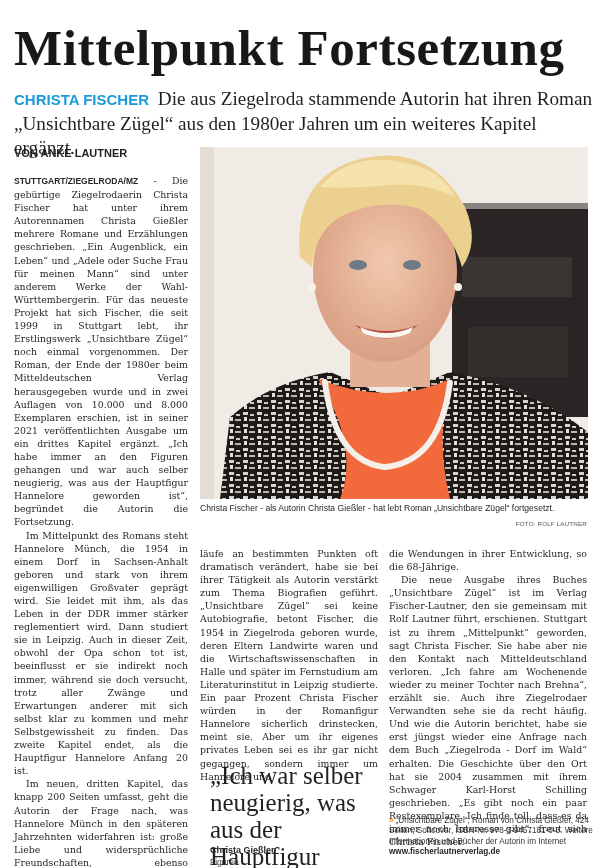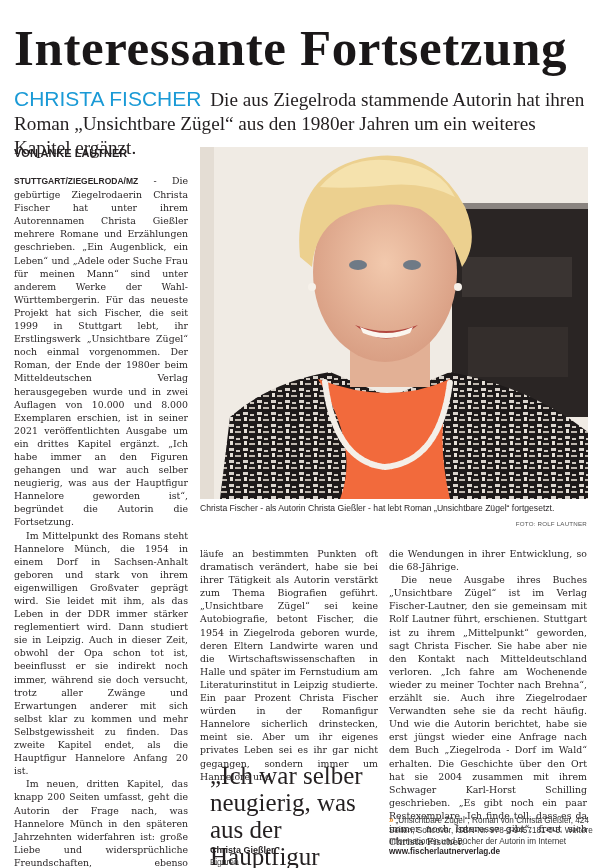--- a/index.html
+++ b/index.html
@@ -9,22 +9,22 @@
   .headline {
     position: absolute; left: 14px; top: 20px; width: 580px;
     font-family: "Liberation Serif", serif; font-weight: bold;
     font-size: 51px; line-height: 56px; letter-spacing: 0.6px; color: #1a1718;
   }
   .teaser {
     position: absolute; left: 14px; top: 87px; width: 580px;
     font-family: "Liberation Serif", serif; font-size: 19.2px; line-height: 24px; color: #231f20;
   }
   .kicker {
-    font-family: "Liberation Sans", sans-serif; font-weight: normal;
-    font-size: 21px; color: #1a9ad6; letter-spacing: 0; margin-right: 4px;
+    font-family: "Liberation Sans", sans-serif; font-weight: bold;
+    font-size: 15px; color: #1a9ad6; letter-spacing: 0; margin-right: 4px;
   }
   .byline {
     position: absolute; left: 14px; top: 147px;
     font-family: "Liberation Sans", sans-serif; font-weight: bold; font-size: 11px; color: #231f20;
   }
 
   .col {
     position: absolute; font-family: "DejaVu Serif", serif;
     font-size: 9.4px; line-height: 13.1px; text-align: justify; color: #2a2627;
     hyphens: manual;
@@ -67,21 +67,21 @@
   .infobox {
     position: absolute; left: 389px; top: 816px; width: 205px;
     font-family: "Liberation Sans", sans-serif; font-size: 8.2px; line-height: 10.4px; color: #333;
   }
   .infobox .arrow { color: #f08a1c; font-weight: bold; margin-right: 2px; }
   .infobox .url { font-weight: bold; color: #231f20; margin-top: 12px; }
 </style>
 </head>
 <body>
 
-<h1 class="headline">Interessante Fortsetzung</h1>
+<h1 class="headline">Mittelpunkt Fortsetzung</h1>
 
 <div class="teaser">
   <span class="kicker">CHRISTA FISCHER</span>
   <span>Die aus Ziegelroda stammende Autorin hat ihren Roman „Unsichtbare Zügel“ aus den 1980er Jahren um ein weiteres Kapitel ergänzt.</span>
 </div>
 
 <div class="byline">VON ANKE LAUTNER</div>
 
 <div class="col col1">
   <p><span class="dateline">STUTTGART/ZIEGELRODA/MZ</span><span> - Die gebürtige Ziegelrodaerin Christa Fischer hat unter ihrem Autorennamen Christa Gießler mehrere Romane und Erzählungen geschrieben. „Ein Augenblick, ein Leben“ und „Adele oder Suche Frau für meinen Mann“ sind unter anderem Werke der Wahl-Württembergerin. Für das neueste Projekt hat sich Fischer, die seit 1999 in Stuttgart lebt, ihr Erstlingswerk „Unsichtbare Zügel“ noch einmal vorgenommen. Der Roman, der Ende der 1980er beim Mitteldeutschen Verlag herausgegeben wurde und in zwei Auflagen von 10.000 und 8.000 Exemplaren erschien, ist in seiner 2021 veröffentlichten Ausgabe um ein drittes Kapitel ergänzt. „Ich habe immer an den Figuren gehangen und war auch selber neugierig, was aus der Hauptfigur Hannelore geworden ist“, begründet die Autorin die Fortsetzung.</span></p>

